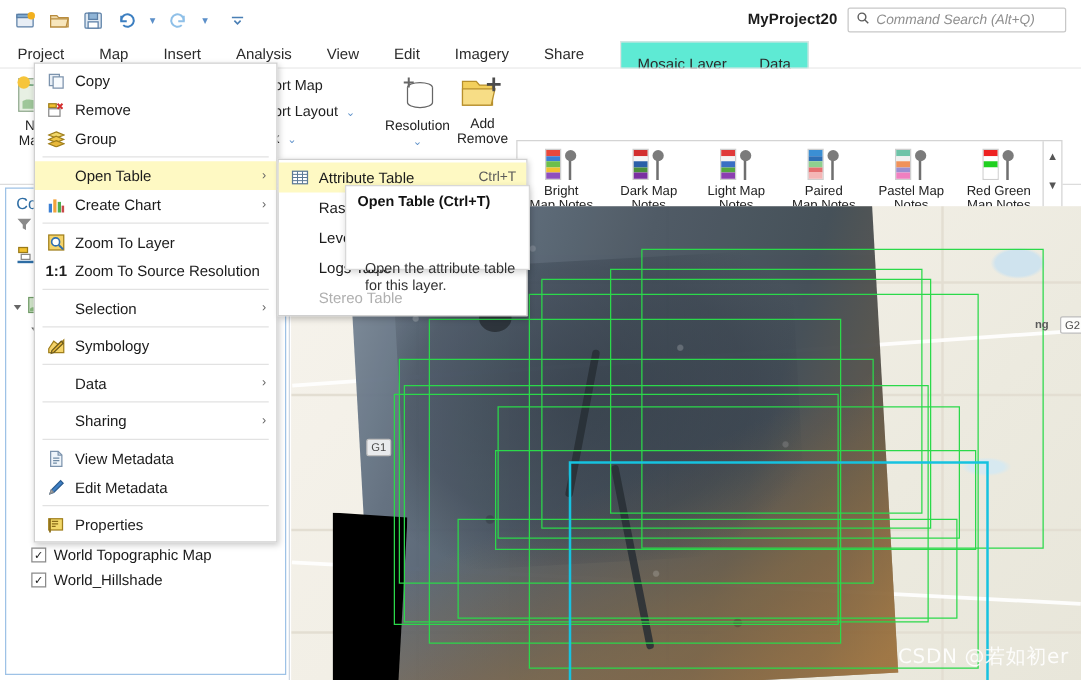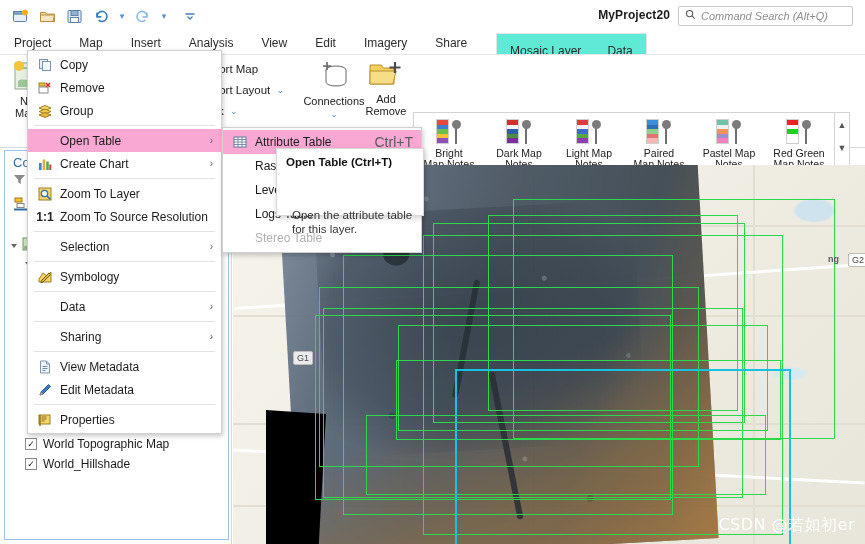--- a/index.html
+++ b/index.html
@@ -189,32 +189,32 @@
     position: absolute; left: 27px; top: 50px; width: 195px;
     background: #ffffff; border: 1px solid #d0d0d0; box-shadow: 1px 2px 5px rgba(0,0,0,.22);
     padding: 2px 0;
   }
   .mi {
     display: flex; align-items: center; height: 23px; padding: 0 8px 0 6px; font-size: 12px; color: #1b1b1b;
   }
   .mi .mi-ico { width: 22px; display: flex; align-items: center; justify-content: center; }
   .mi .mi-lbl { flex: 1; padding-left: 4px; }
   .mi .mi-arrow { font-size: 10px; color: #666; }
-  .mi.sel { background: #f9a8d4; }
+  .mi.sel { background: #fef9c3; }
   .mi.disabled .mi-lbl { color: #b0b0b0; }
   .msep { height: 1px; background: #e2e2e2; margin: 3px 6px; }
 
   
   .submenu {
     position: absolute; left: 222px; top: 127px; width: 200px;
     background: #ffffff; border: 1px solid #d0d0d0; box-shadow: 1px 2px 5px rgba(0,0,0,.22);
     padding: 2px 0;
   }
   .submenu .mi { height: 24px; }
-  .mi-shortcut { font-size: 14px; color: #5a5a5a; }
+  .mi-shortcut { font-size: 11px; color: #5a5a5a; }
 
   
   .tooltip {
     position: absolute; left: 276px; top: 148px; width: 148px; height: 68px;
     background: #ffffff; border: 1px solid #d8d8d8; box-shadow: 1px 2px 6px rgba(0,0,0,.18);
     padding: 7px 9px;
   }
   .tt-title { font-size: 11.5px; font-weight: 700; color: #111; margin-bottom: 6px; }
   .tt-body { font-size: 11.5px; color: #333; line-height: 14px; padding-left: 6px; margin-top: 40px; }
 </style>
@@ -324,21 +324,21 @@
       </div>
     </div>
 
     <div class="rgroup rbig" style="left:298px; width:72px;">
       <svg width="34" height="34" viewBox="0 0 34 34">
         <ellipse cx="19" cy="11" rx="10" ry="4" fill="#fff" stroke="#666"></ellipse>
         <path d="M9 11v12c0 2.2 4.5 4 10 4s10-1.8 10-4V11" fill="#fff" stroke="#666"></path>
         <path d="M6 7h8M10 3v8" stroke="#666" stroke-width="1.6"></path>
       </svg>
       <div class="rbig-label">
-        <span>Connections</span>
+        <span>Resolution</span>
         <br><span class="caret" style="display:inline">⌄</span>
       </div>
     </div>
 
     <div class="rgroup rbig" style="left:358px; width:56px;">
       <svg width="36" height="32" viewBox="0 0 36 32">
         <path d="M2 6h11l2.5 3H26v16H2z" fill="#f3cf5c" stroke="#b8902c"></path>
         <path d="M2 12h26l-3 13H2z" fill="#f7dd86" stroke="#b8902c"></path>
         <path d="M27 3v11M21.5 8.5h11" stroke="#4c4c4c" stroke-width="2.2"></path>
       </svg>

